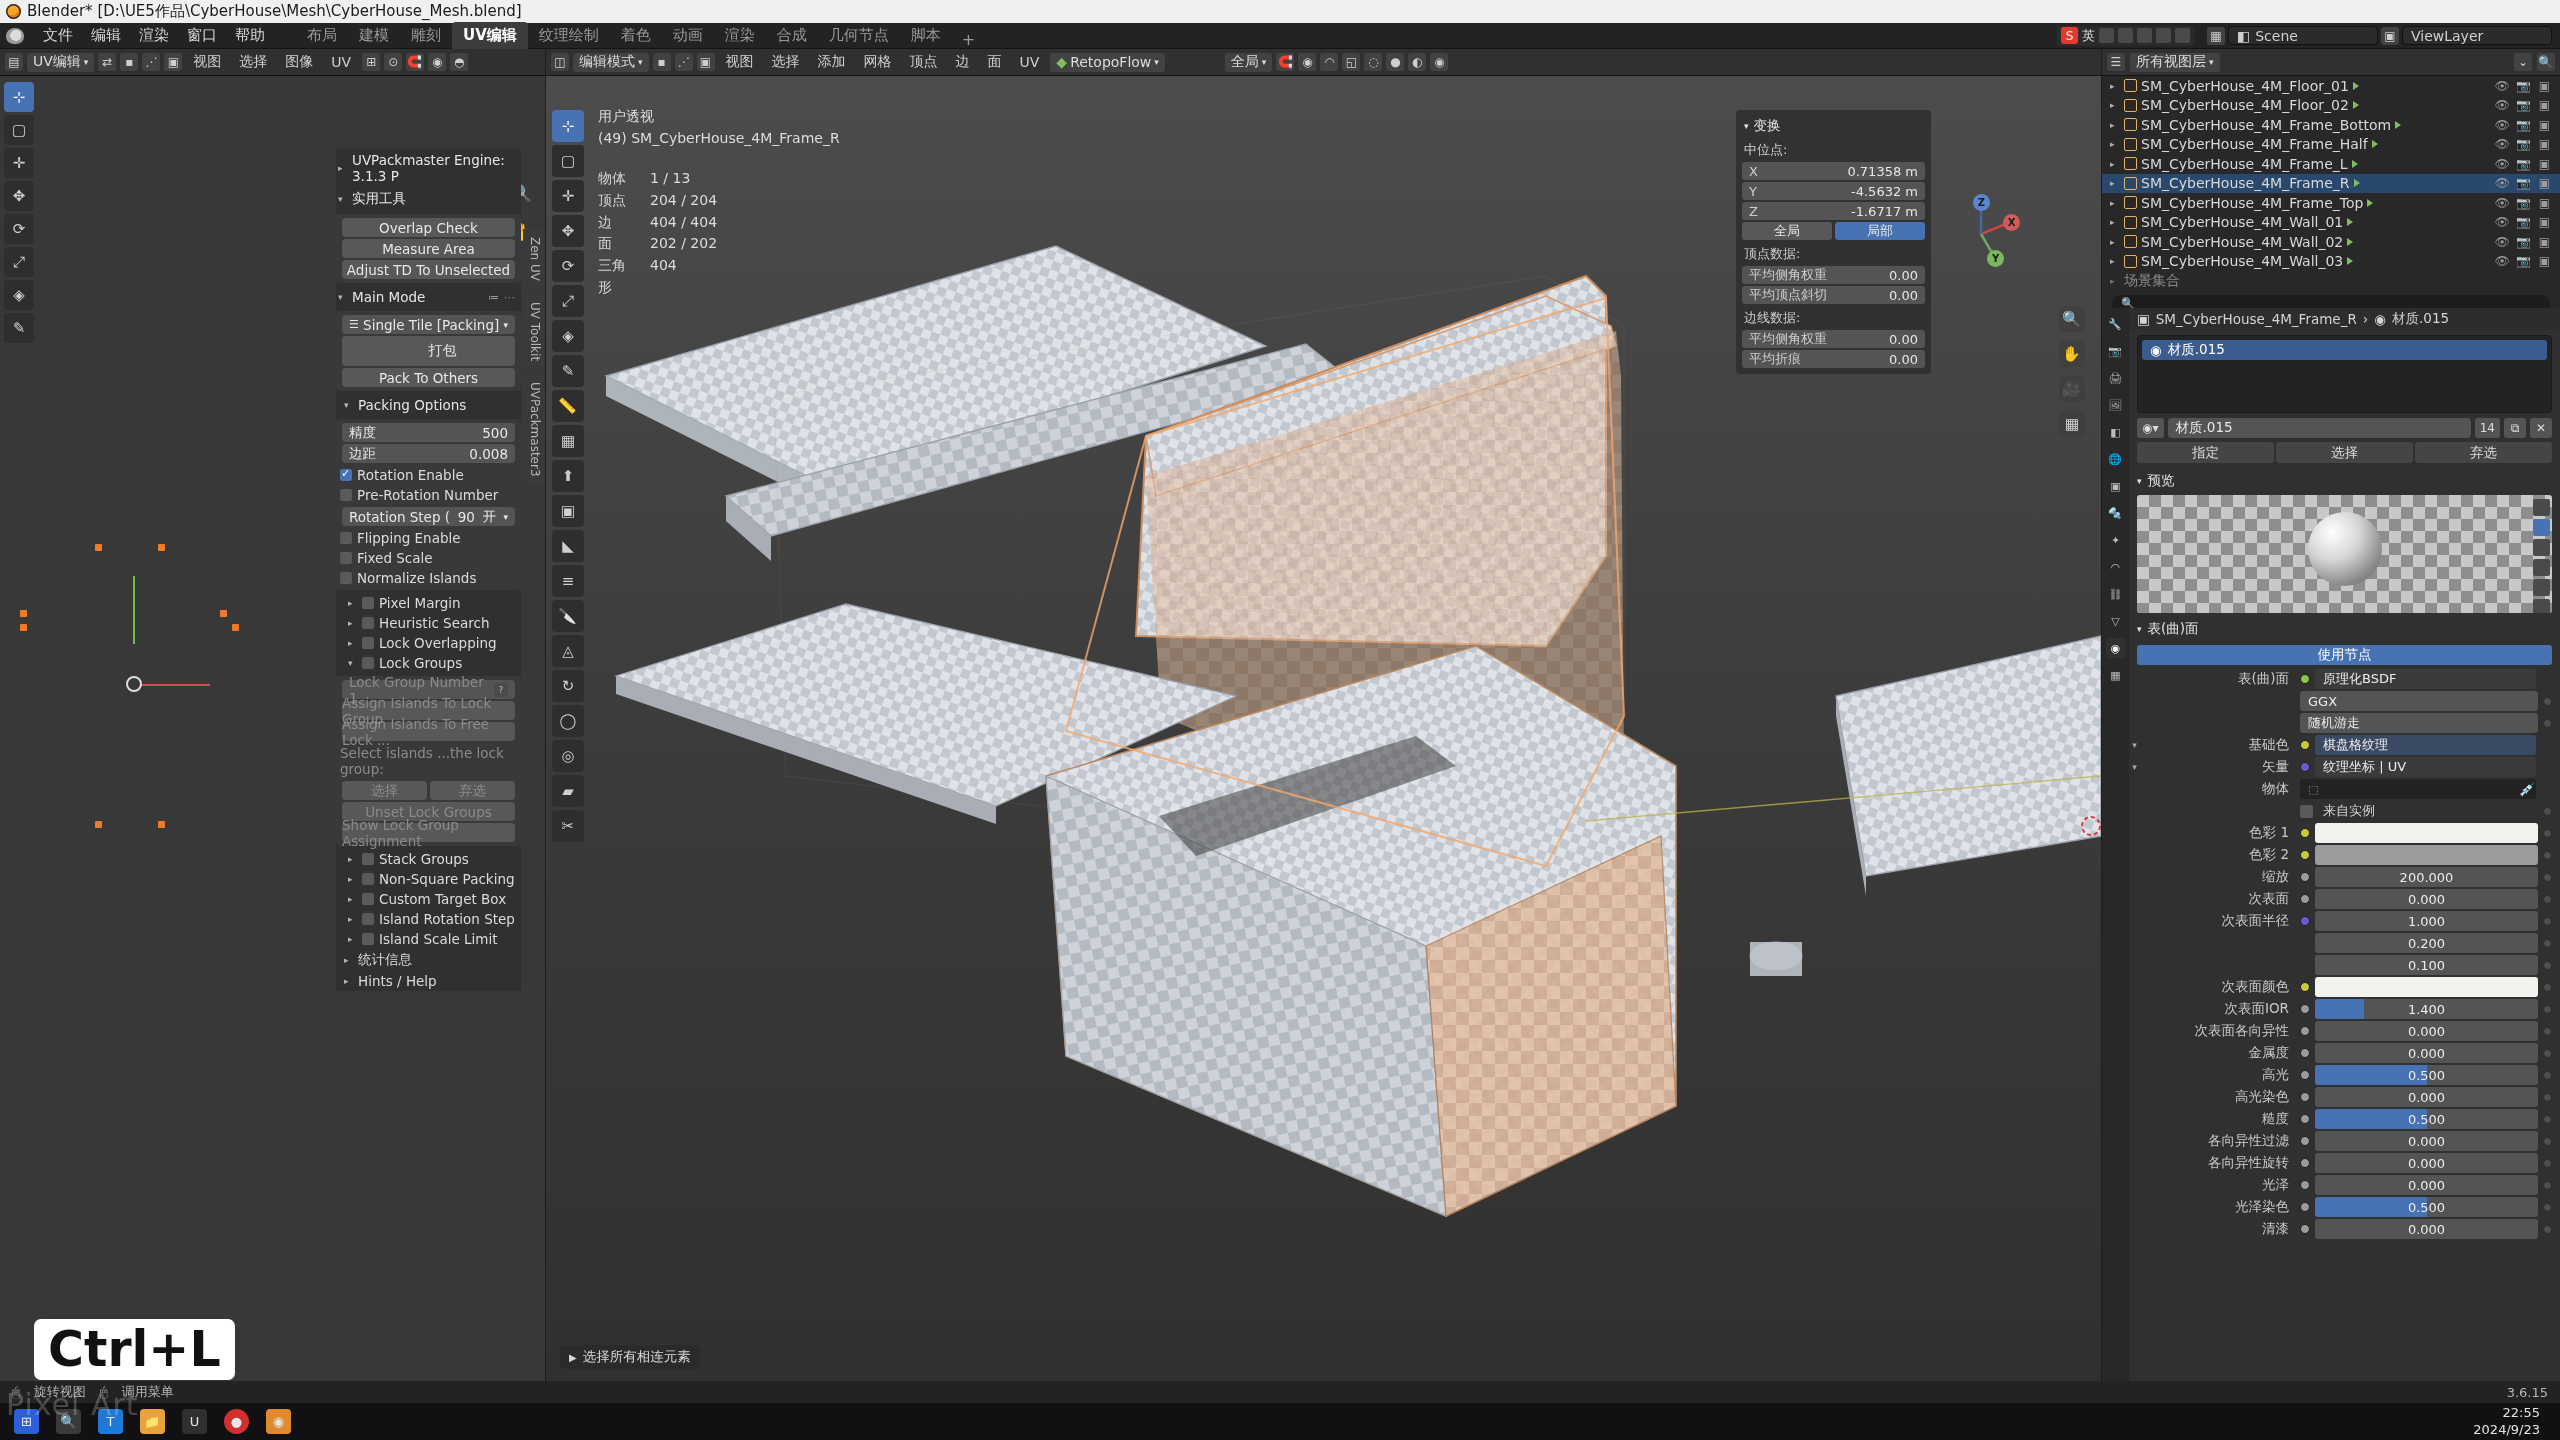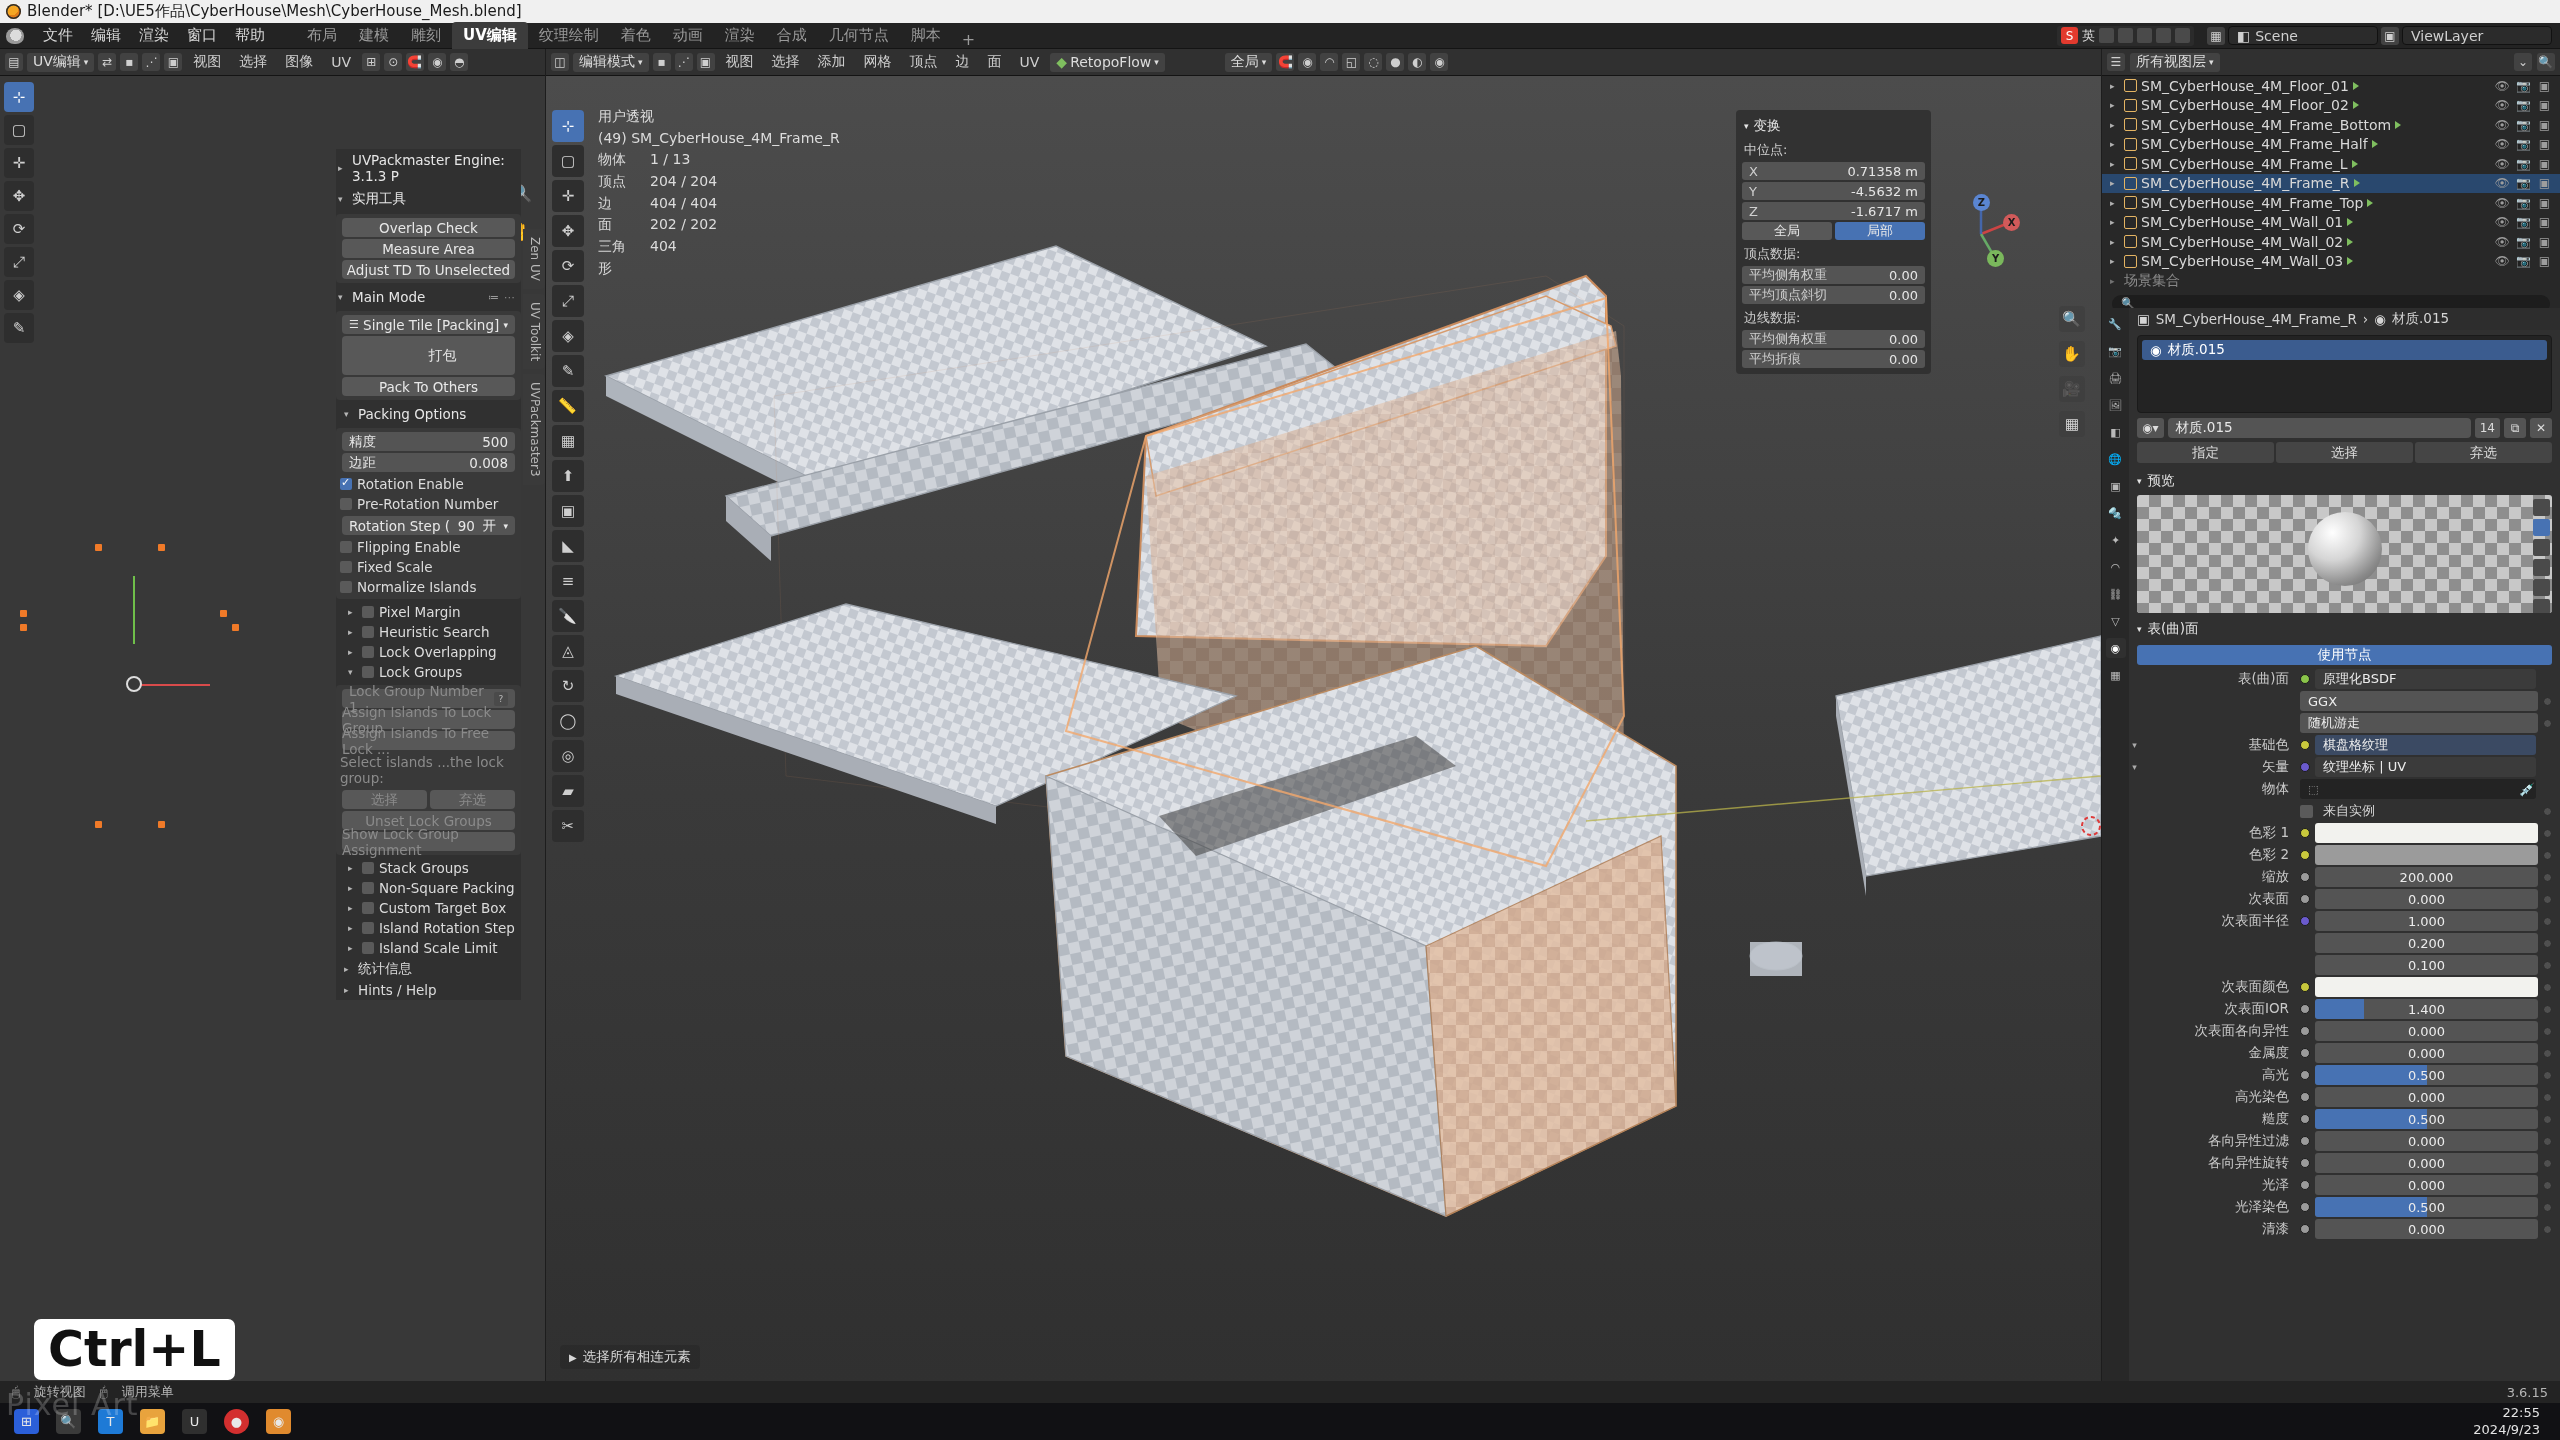--- a/index.html
+++ b/index.html
@@ -78,21 +78,21 @@
   .uv-gizmo-line-x { position: absolute; height: 2px; background: #d94b4b; }
   .uv-origin { position: absolute; width: 16px; height: 16px; border: 2px solid #ddd; border-radius: 50%; }
 
   
   .npanel { position: absolute; left: 336px; top: 100px; width: 185px; background: #303030; }
   .pm-row { display: flex; align-items: center; gap: 5px; padding: 2px 4px; font-size: 13.5px; color: #dcdcdc; }
   .pm-head { display: flex; align-items: center; gap: 5px; font-size: 13.5px; color: #e6e6e6; padding: 3px 2px; }
   .pm-sect { background: #393939; border-radius: 4px; margin: 3px 0; padding: 2px 0; }
   .pm-btn { background: #585858; border-radius: 4px; height: 19px; margin: 2px 6px;
             display: flex; align-items: center; justify-content: center; font-size: 13.5px; color: #e8e8e8; }
-  .pm-btn.big { height: 39px; font-size: 14px; padding-left: 28px; }
+  .pm-btn.big { height: 30px; font-size: 14px; padding-left: 28px; }
   .pm-field { background: #545454; border-radius: 4px; height: 19px; margin: 2px 6px;
               display: flex; align-items: center; padding: 0 7px; font-size: 13.5px; color: #e8e8e8;
               justify-content: space-between; }
   .pm-chk { width: 12px; height: 12px; border-radius: 2px; background: #5a5a5a; flex: none; }
   .pm-chk.on { background: #4772b3; position: relative; }
   .pm-chk.on::after { content: "✓"; position: absolute; left: 1px; top: -2px; font-size: 11px; color: #fff; }
   .pm-tri { font-size: 9px; color: #b5b5b5; width: 9px; flex: none; }
   .pm-dim { color: #8b8b8b; }
   .pm-help { width: 14px; height: 14px; background: #4a4a4a; border-radius: 2px; flex: none; font-size: 9px;
              display: flex; align-items: center; justify-content: center; color: #bbb; }
@@ -589,21 +589,21 @@
         <div class="vp-tool">◬</div>
         <div class="vp-tool">↻</div>
         <div class="vp-tool">◯</div>
         <div class="vp-tool">◎</div>
         <div class="vp-tool">▰</div>
         <div class="vp-tool">✂</div>
       </div>
 
       <div class="vp-stats">
         <div>用户透视</div>
-        <div style="margin-bottom:0">(49) SM_CyberHouse_4M_Frame_R</div>
+        <div style="margin-bottom:19px">(49) SM_CyberHouse_4M_Frame_R</div>
         <div class="row">
           <span class="k">物体</span>
           <span>1 / 13</span>
         </div>
         <div class="row">
           <span class="k">顶点</span>
           <span>204 / 204</span>
         </div>
         <div class="row">
           <span class="k">边</span>

